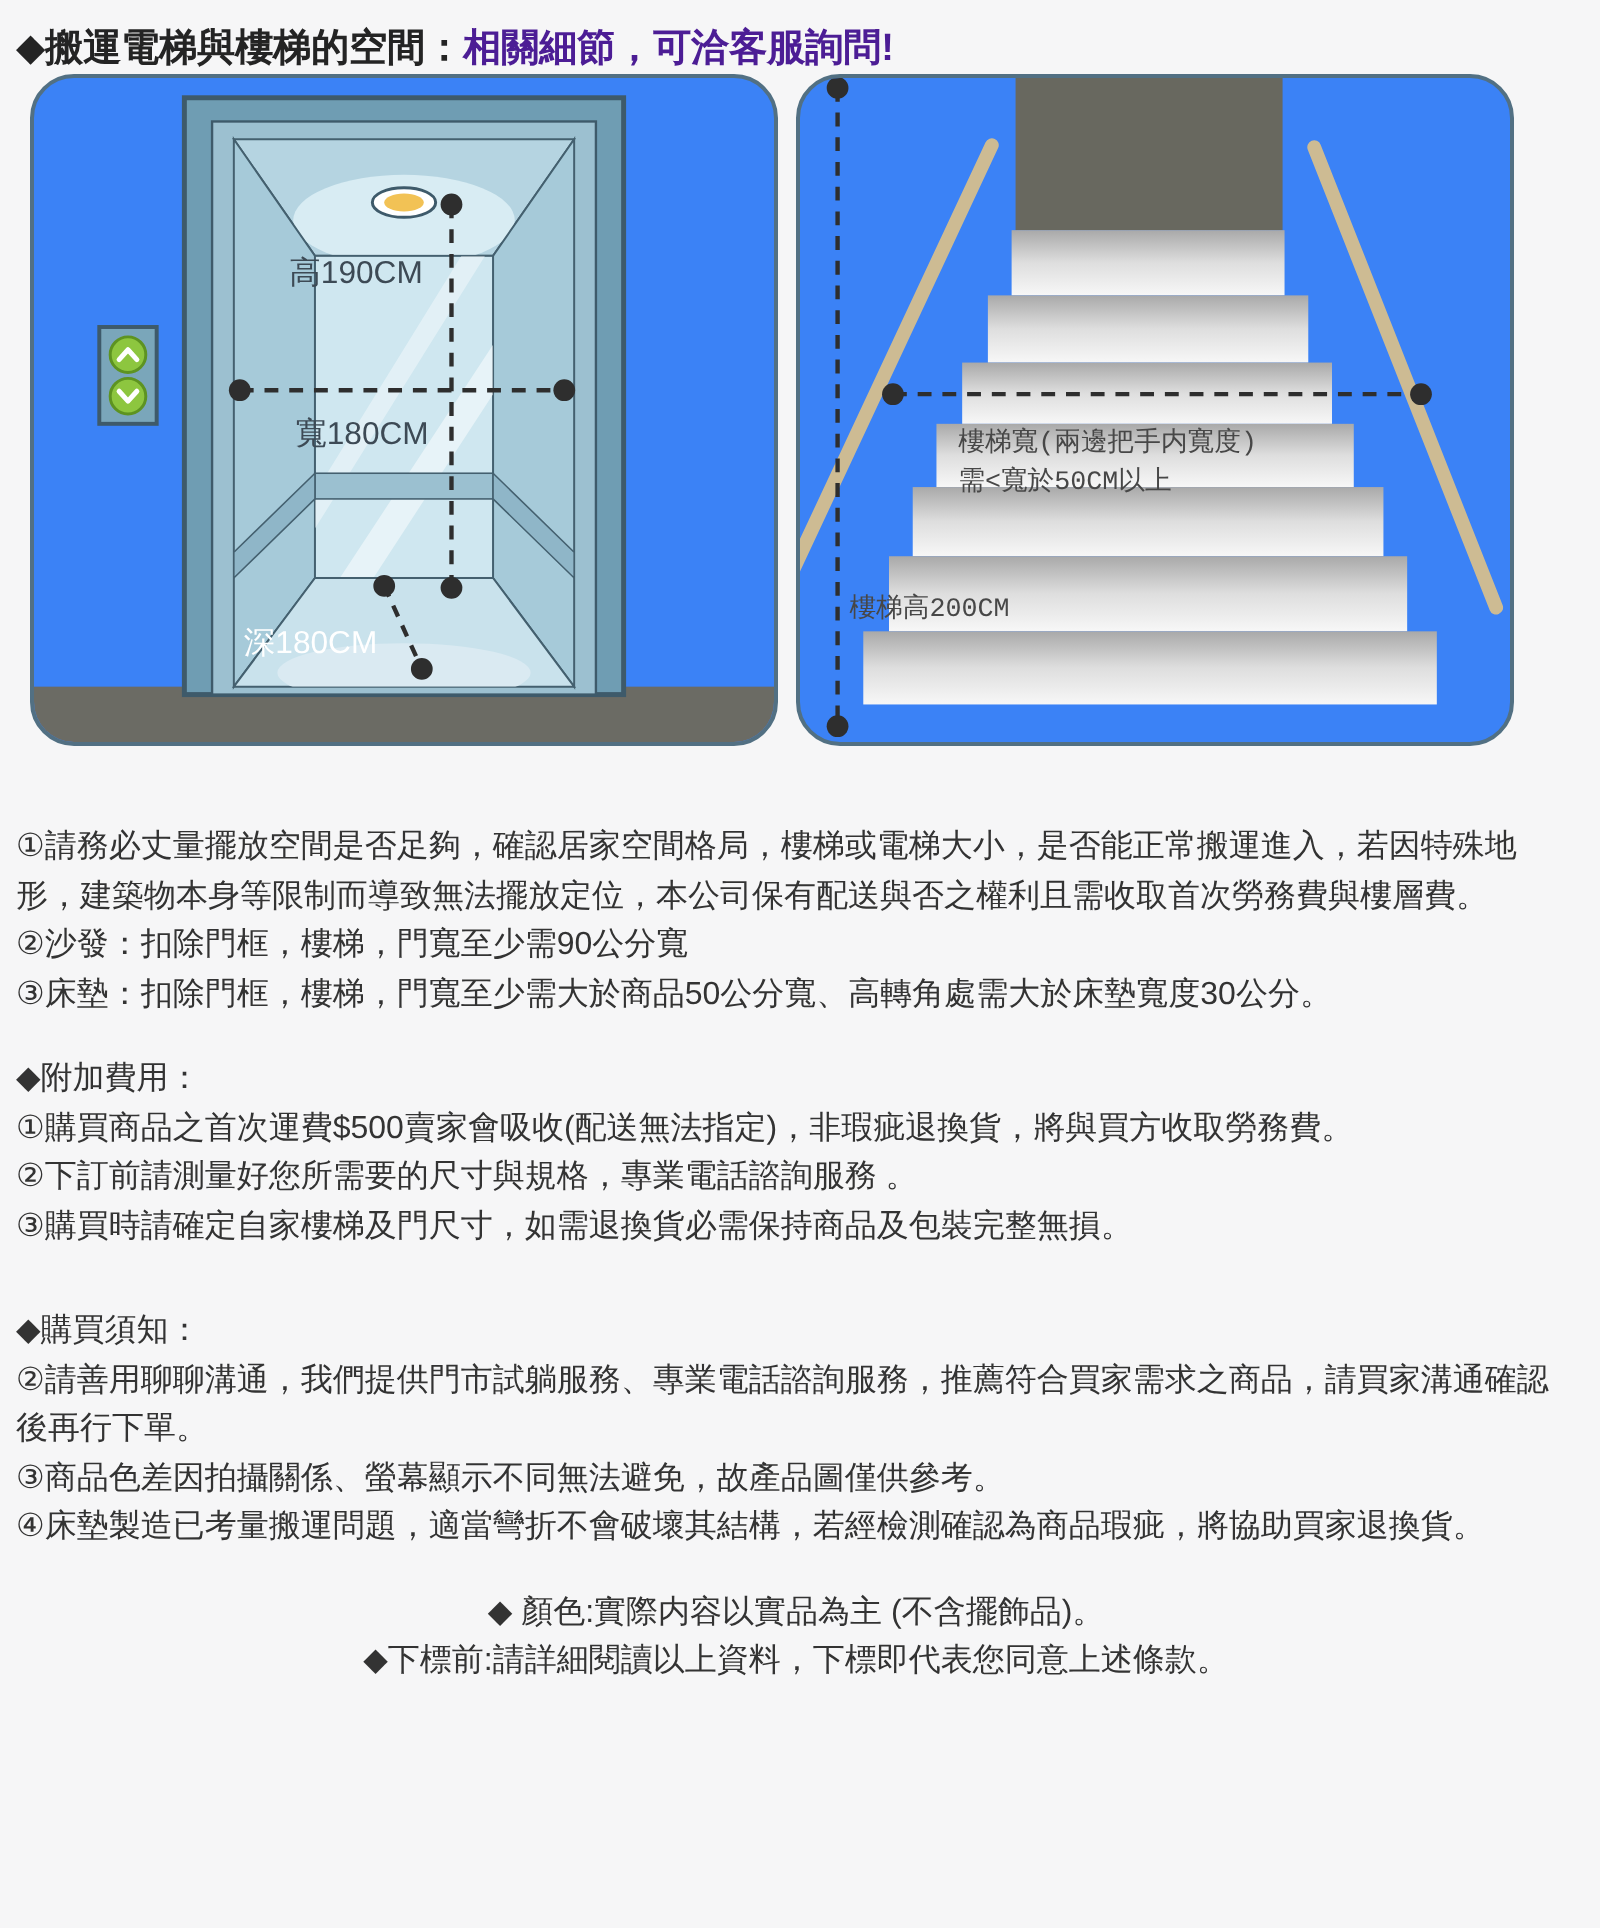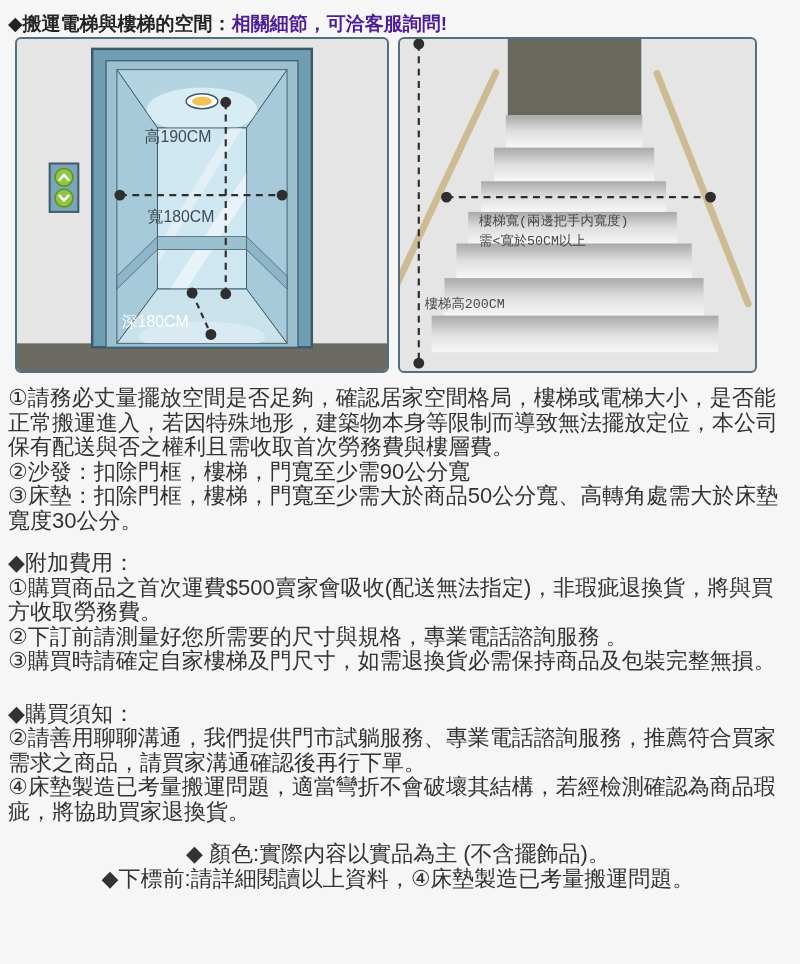--- a/index.html
+++ b/index.html
@@ -10,29 +10,29 @@
     color:#333;
   }
   .header{
     padding:11px 8px 0 8px;
     font-size:19px;font-weight:bold;color:#242424;
     height:37px;box-sizing:border-box;white-space:nowrap;
   }
   .header .hl{color:#4c1d95;}
   .panels{display:flex;margin-left:15px;gap:9px;height:336px;}
   .panel{
-    box-sizing:border-box;background:#e5e5e5;
-    border:2px solid #527083;border-radius:6px;overflow:hidden;
+    box-sizing:border-box;background:#3b82f6;
+    border:2px solid #527083;border-radius:22px;overflow:hidden;
   }
   .panel-elevator{width:374px;}
   .panel-stairs{width:359px;font-family:Liberation Mono, monospace;}
   .panel svg{display:block;}
   .text-area{
     padding:13px 12px 0 8px;
-    font-size:22px;line-height:24.5px;color:#333;
+    font-size:16px;line-height:24.5px;color:#333;margin-top:26px;
   }
   .text-area p{margin:0;}
   .sec-fees{margin-top:18px;}
   .sec-notes{margin-top:28px;}
   .footer{margin-top:18px;text-align:center;}
 </style>
 </head>
 <body>
 
 <div class="header">
@@ -153,21 +153,22 @@
   <div class="sec-fees">
     <p>◆附加費用：</p>
     <p>①購買商品之首次運費$500賣家會吸收(配送無法指定)，非瑕疵退換貨，將與買方收取勞務費。</p>
     <p>②下訂前請測量好您所需要的尺寸與規格，專業電話諮詢服務 。</p>
     <p>③購買時請確定自家樓梯及門尺寸，如需退換貨必需保持商品及包裝完整無損。</p>
   </div>
 
   <div class="sec-notes">
     <p>◆購買須知：</p>
     <p>②請善用聊聊溝通，我們提供門市試躺服務、專業電話諮詢服務，推薦符合買家需求之商品，請買家溝通確認後再行下單。</p>
+    <p>③商品色差因拍攝關係、螢幕顯示不同無法避免，故產品圖僅供參考。</p>
     <p>④床墊製造已考量搬運問題，適當彎折不會破壞其結構，若經檢測確認為商品瑕疵，將協助買家退換貨。</p>
   </div>
 
   <div class="footer">
     <p>◆ 顏色:實際内容以實品為主 (不含擺飾品)。</p>
-    <p>◆下標前:請詳細閱讀以上資料，④床墊製造已考量搬運問題。</p>
+    <p>◆下標前:請詳細閱讀以上資料，下標即代表您同意上述條款。</p>
   </div>
 
 </div>
 
 </body></html>

